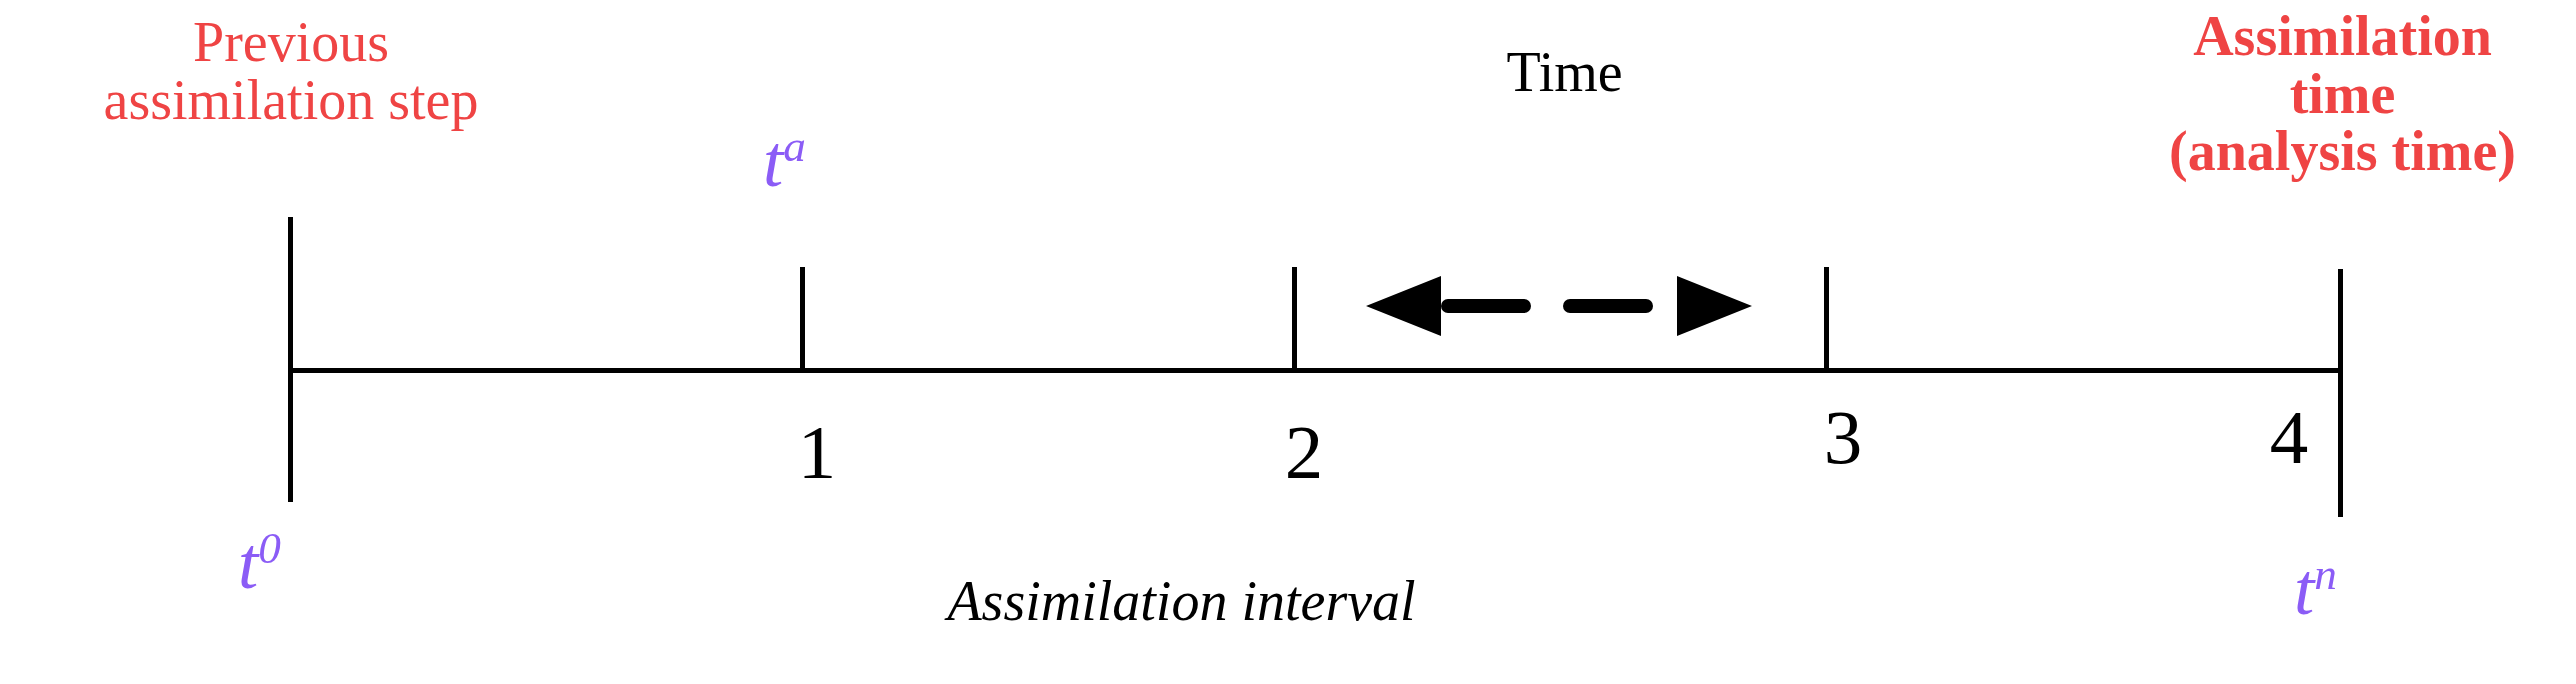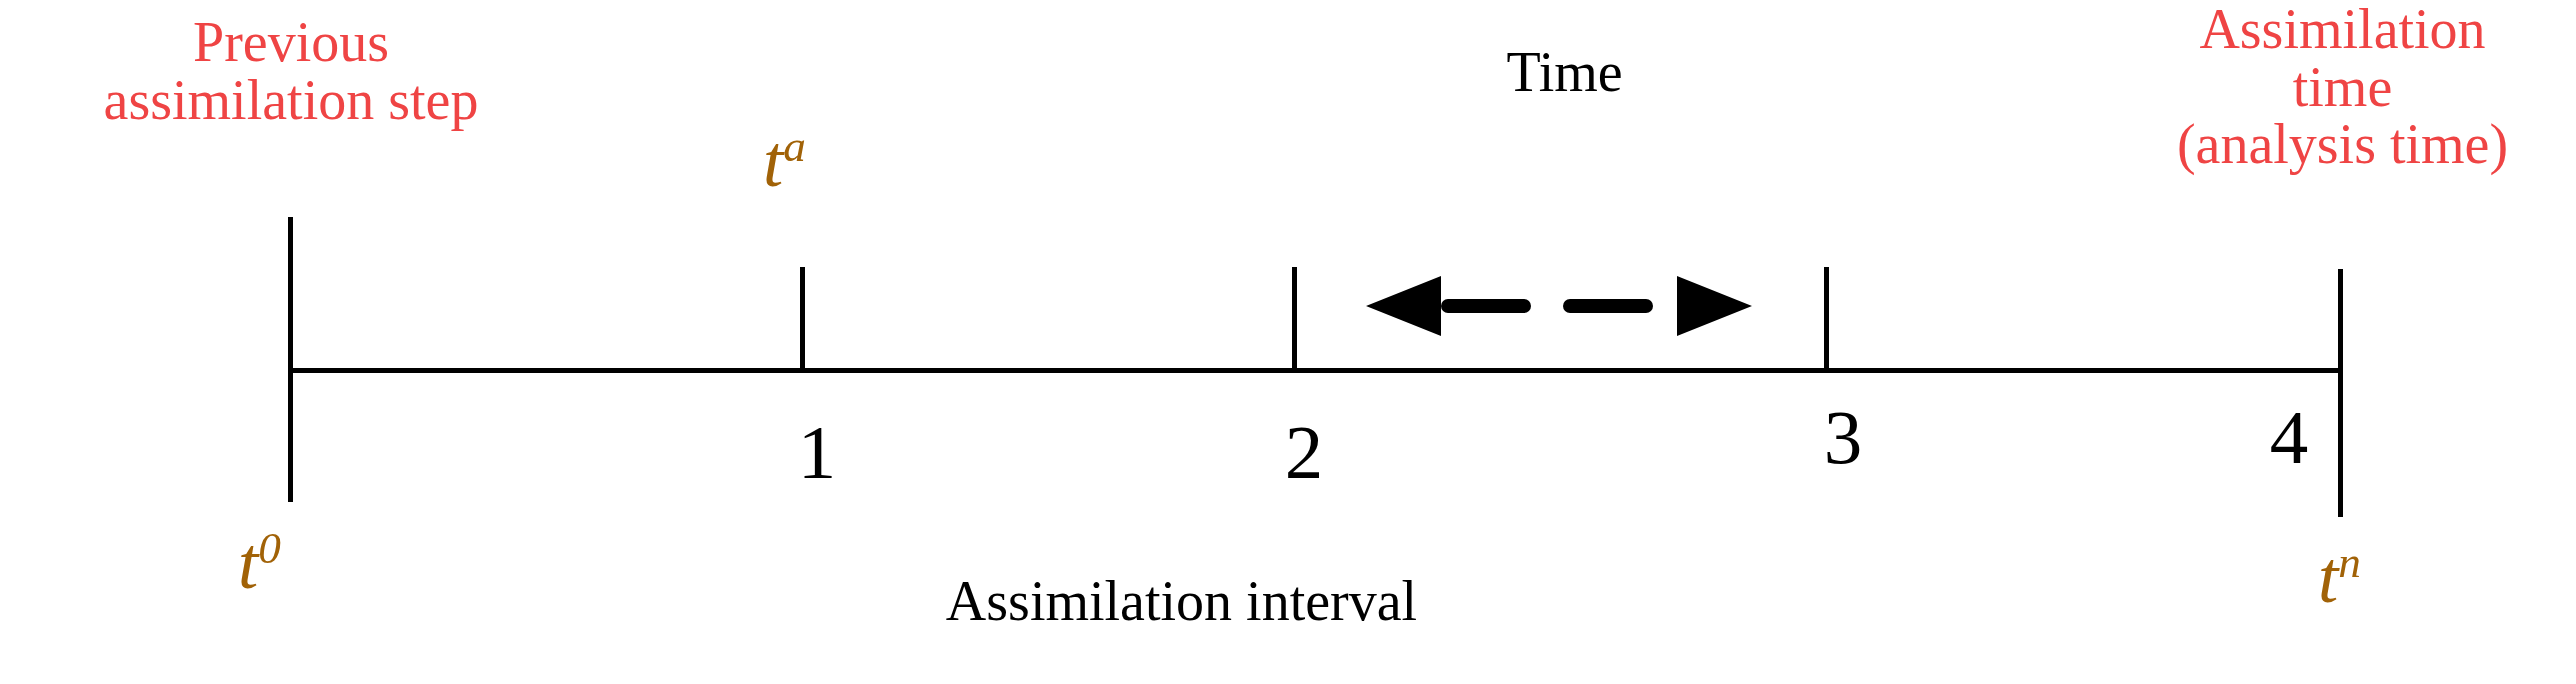--- a/index.html
+++ b/index.html
@@ -34,21 +34,21 @@
     text-align: center;
     color: #000;
   }
 
   .tvar {
     position: absolute;
     font-family: "Liberation Serif", "DejaVu Serif", serif;
     font-style: italic;
     font-size: 73px;
     line-height: 1;
-    color: #a16207;
+    color: #8b5cf6;
     white-space: pre;
   }
   .tvar sup {
     font-size: 0.62em;
     font-style: italic;
     vertical-align: super;
     line-height: 0;
   }
 
   .caption {
@@ -100,21 +100,21 @@
 </head>
 <body>
 
 <div id="canvas">
 
   <div class="label-block" style="left:0px; top:14.3px; width:582px;">
     <div>Previous</div>
     <div>assimilation step</div>
   </div>
 
-  <div class="label-block" style="left:2109px; top:1px; width:467px;">
+  <div class="label-block" style="left:2109px; top:8px; width:467px;font-weight:bold;">
     <div>Assimilation</div>
     <div>time</div>
     <div>(analysis time)</div>
   </div>
 
   <div class="steplabel" style="left:1430px; top:43px; width:269px;">
     <div>Time</div>
   </div>
 
   <div class="tvar" style="left:763px; top:125px;"><span>t</span><sup>a</sup></div>
@@ -141,18 +141,18 @@
 
   <div class="arrow-wrap" style="left:1366px; top:276px; width:386px; height:61px;">
     <div class="arrow-head left"></div>
     <div class="arrow-dash" style="left:75px; width:90px;"></div>
     <div class="arrow-dash" style="left:197px; width:90px;"></div>
     <div class="arrow-head right"></div>
   </div>
 
   <div class="tvar" style="left:238px; top:527px;"><span>t</span><sup>0</sup></div>
 
-  <div class="tvar" style="left:2294px; top:541px;margin-left:24px;"><span>t</span><sup>n</sup></div>
+  <div class="tvar" style="left:2294px; top:553px;"><span>t</span><sup>n</sup></div>
 
-  <div class="caption" style="left:913px; top:573px; width:537px;">Assimilation interval</div>
+  <div class="caption" style="left:913px; top:573px; width:537px;font-style:italic;">Assimilation interval</div>
 
 </div>
 
 
 </body></html>

